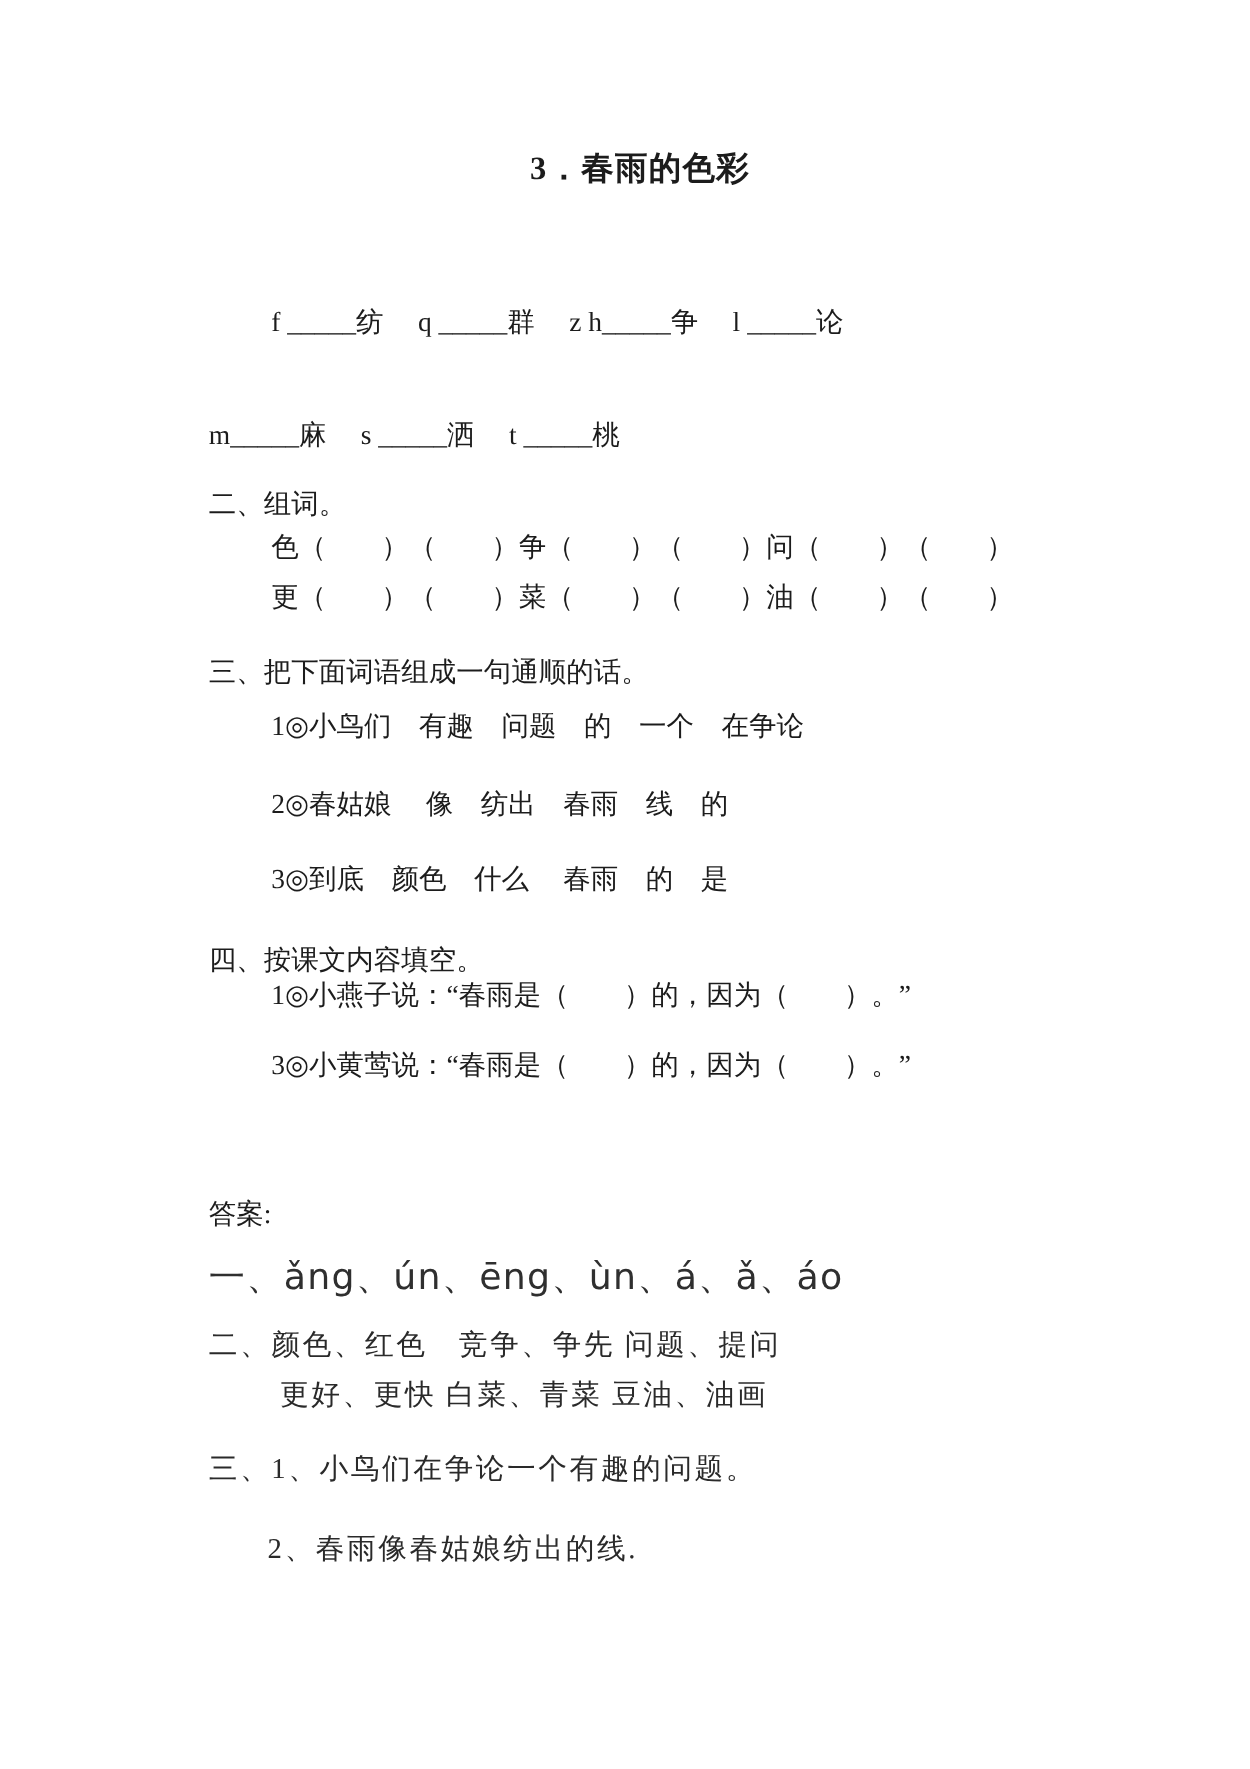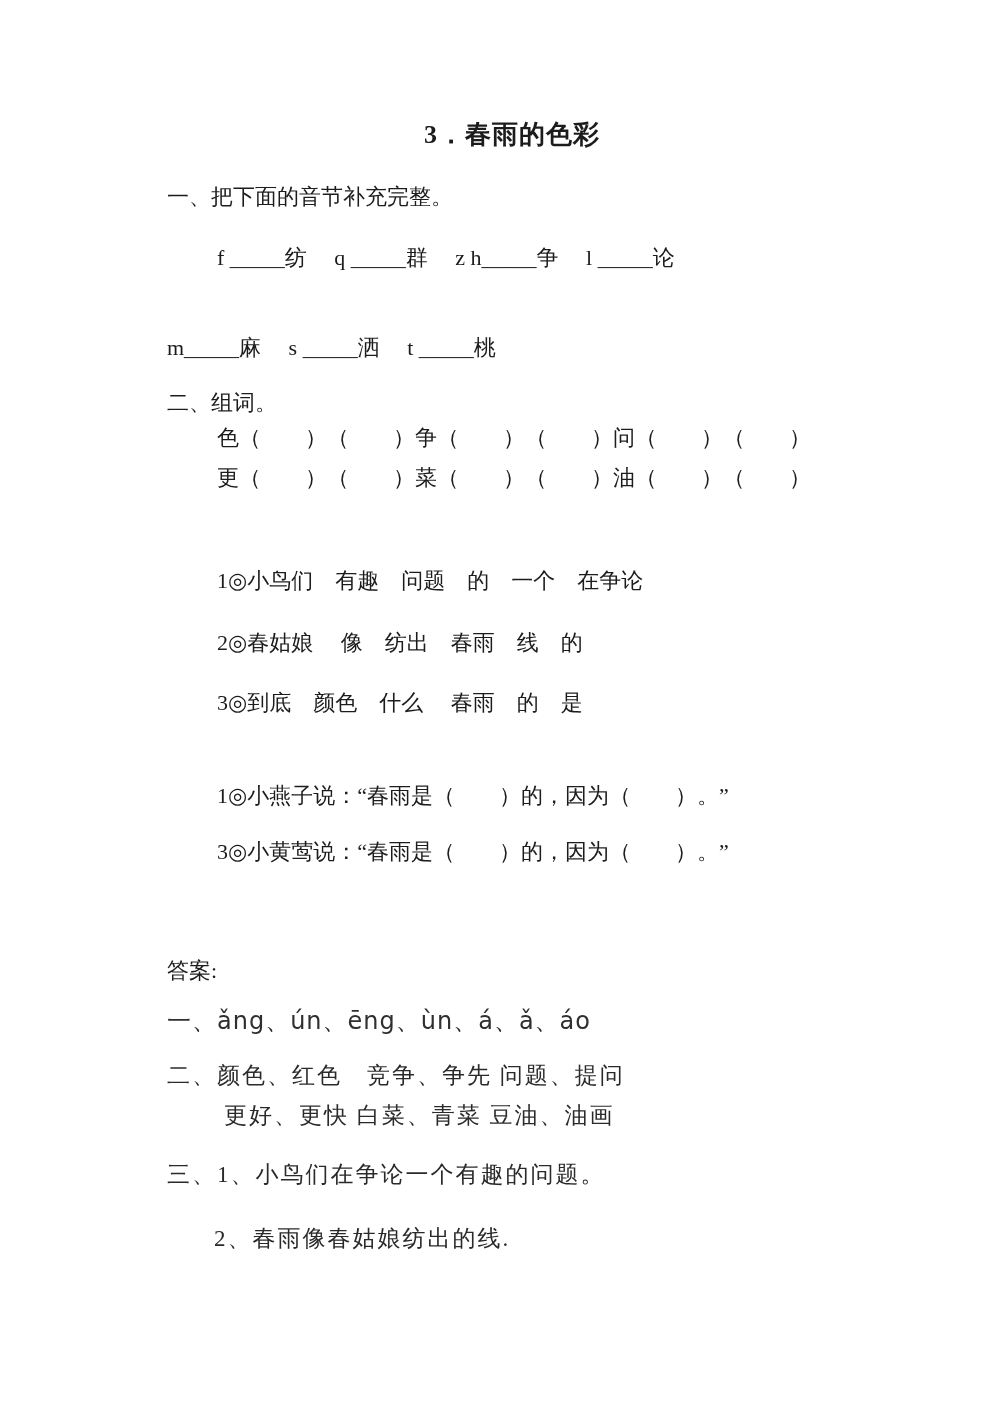--- a/index.html
+++ b/index.html
@@ -27,56 +27,57 @@
     left: 0;
     top: 120px;
     width: 1000px;
     text-align: center;
     font-size: 26px;
     font-weight: bold;
     letter-spacing: 1px;
   }
   .pinyin {
     font-family: "DejaVu Sans", "Liberation Sans", sans-serif;
-    font-size: 24px;
+    font-size: 29px;
     color: #2f2f2f;
     letter-spacing: 1px;
   }
   .answer {
     font-size: 23px;
     color: #2a2a2a;
     letter-spacing: 2px;
   }
 </style>
 </head>
 <body>
 
 <div class="page">
 
   <div class="line title">3．春雨的色彩</div>
 
-  <div class="line" style="left:155px; top:182px;">一、把下面的音节补充完整。</div>
 
   <div class="line" style="left:205px; top:243px;">f _____纺　 q _____群　 z h_____争　 l _____论</div>
 
   <div class="line" style="left:155px; top:333px;">m_____麻　 s _____洒　 t _____桃</div>
 
   <div class="line" style="left:155px; top:388px;">二、组词。</div>
 
   <div class="line" style="left:205px; top:423px;">色（　　）（　　）争（　　）（　　）问（　　）（　　）</div>
 
   <div class="line" style="left:205px; top:463px;">更（　　）（　　）菜（　　）（　　）油（　　）（　　）</div>
 
+  <div class="line" style="left:155px; top:523px;">三、把下面词语组成一句通顺的话。</div>
 
   <div class="line" style="left:205px; top:566px;">1◎小鸟们　有趣　问题　的　一个　在争论</div>
 
   <div class="line" style="left:205px; top:628px;">2◎春姑娘　 像　纺出　春雨　线　的</div>
 
   <div class="line" style="left:205px; top:688px;">3◎到底　颜色　什么　 春雨　的　是</div>
 
+  <div class="line" style="left:155px; top:753px;">四、按课文内容填空。</div>
 
   <div class="line" style="left:205px; top:781px;">1◎小燕子说：“春雨是（　　）的，因为（　　）。”</div>
 
 
   <div class="line" style="left:205px; top:837px;">3◎小黄莺说：“春雨是（　　）的，因为（　　）。”</div>
 
   <div class="line" style="left:155px; top:956px;">答案:</div>
 
   <div class="line pinyin" style="left:155px; top:1006px;">一、ǎng、ún、ēng、ùn、á、ǎ、áo</div>
 

